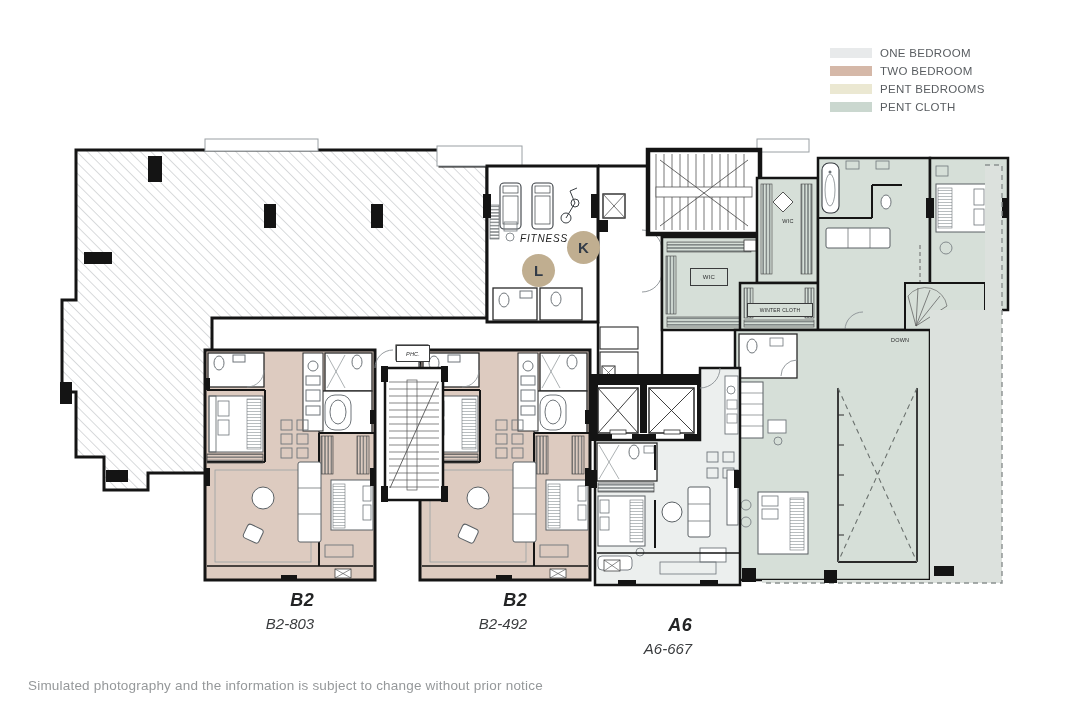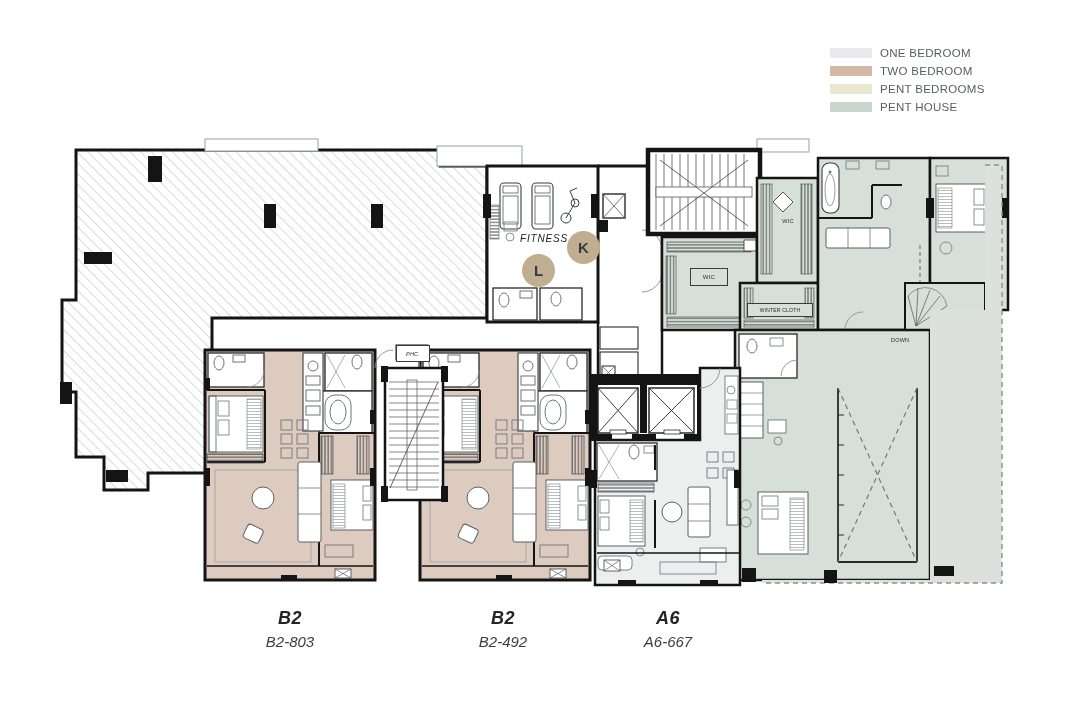--- a/index.html
+++ b/index.html
@@ -20,24 +20,24 @@
           justify-content:center;cursor:pointer;}
   .mk-k{left:567px;top:231px;} .mk-l{left:522px;top:254px;}
   .tiny{font-size:6px;letter-spacing:.2px;color:#2c2d2e;}
   .boxed{border:1px solid #3a3b3c;display:flex;align-items:center;justify-content:center;}
   .lbl-wic-a{left:690px;top:268px;width:36px;height:16px;background:#d6dfd8;}
   .lbl-wic-b{left:775px;top:218px;width:26px;text-align:center;font-size:5.5px;}
   .lbl-winter{left:747px;top:303px;width:64px;height:12px;font-size:5px;background:#d6dfd8;}
   .lbl-down{left:891px;top:337px;width:30px;font-size:5.5px;}
   .lbl-phc{left:396px;top:345px;width:32px;height:15px;background:#ffffff;font-size:5.5px;font-style:italic;}
   
-  .unit-label{position:absolute;top:608px;transform:translateX(-50%);text-align:center;font-style:italic;}
+  .unit-label{position:absolute;top:590px;transform:translateX(-50%);text-align:right;font-style:italic;}
   .unit-type{font-size:18px;font-weight:600;color:#232425;letter-spacing:.5px;}
   .unit-number{font-size:15px;color:#3a3c3e;margin-top:4px;font-style:italic;}
-  .ul1{left:290px;} .ul2{left:503px;} .ul3{left:668px;}
+  .ul1{left:290px;} .ul2{left:503px;} .ul3{left:668px;margin-top:25px;}
   
   .disclaimer{position:absolute;left:28px;top:678px;font-size:13.5px;color:#95989a;letter-spacing:.2px;}
   svg{position:absolute;left:0;top:0;}
 </style>
 </head>
 <body>
 
 <div id="canvas">
 
   <svg width="1080" height="716" viewBox="0 0 1080 716">
@@ -414,21 +414,21 @@
     <div class="legend-row">
       <span class="sw sw1"></span>
       <span class="legend-label">TWO BEDROOM</span>
     </div>
     <div class="legend-row">
       <span class="sw sw2"></span>
       <span class="legend-label">PENT BEDROOMS</span>
     </div>
     <div class="legend-row">
       <span class="sw sw3"></span>
-      <span class="legend-label">PENT HOUSE</span>
+      <span class="legend-label">PENT CLOTH</span>
     </div>
   </div>
 
   <div class="plan-label fitness">FITNESS</div>
   <div class="marker mk-k">K</div>
   <div class="marker mk-l">L</div>
   <div class="plan-label tiny boxed lbl-wic-a">WIC</div>
   <div class="plan-label tiny lbl-wic-b">WIC</div>
   <div class="plan-label tiny boxed lbl-winter">WINTER CLOTH</div>
   <div class="plan-label tiny lbl-down">DOWN</div>
@@ -440,14 +440,15 @@
   </div>
   <div class="unit-label ul2">
     <div class="unit-type">B2</div>
     <div class="unit-number">B2-492</div>
   </div>
   <div class="unit-label ul3">
     <div class="unit-type">A6</div>
     <div class="unit-number">A6-667</div>
   </div>
 
+  <div class="disclaimer">Simulated photography and the information is subject to change without prior notice</div>
 
 </div>
 
 </body></html>

